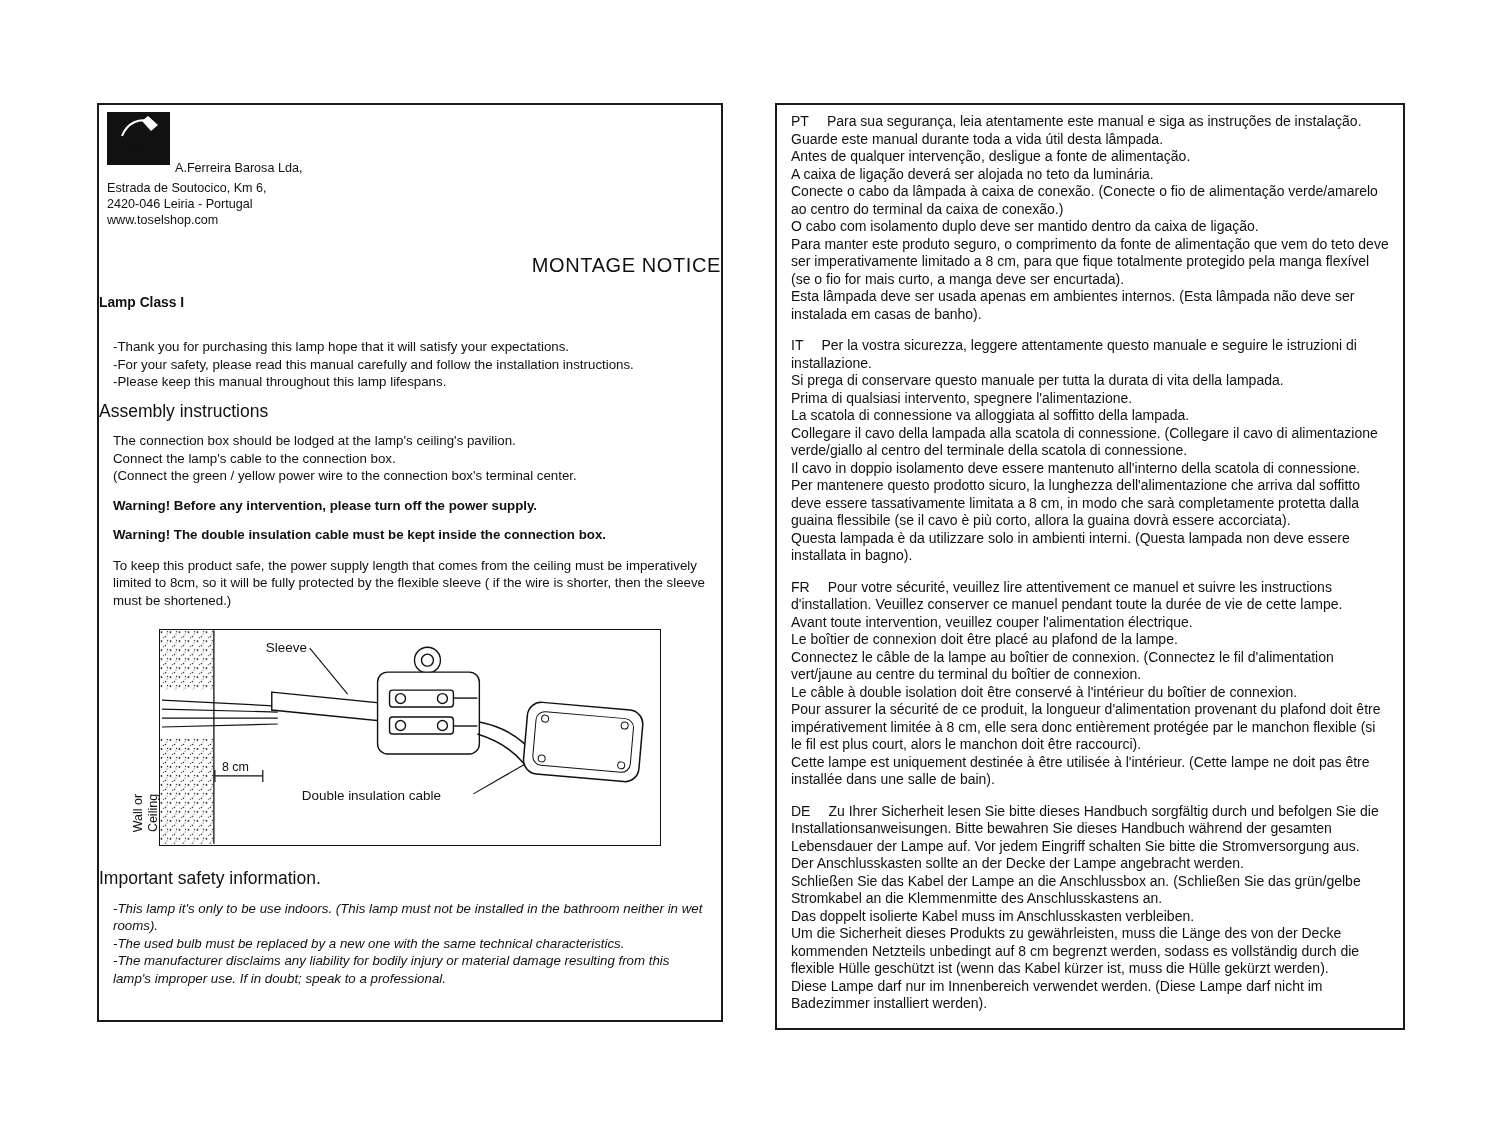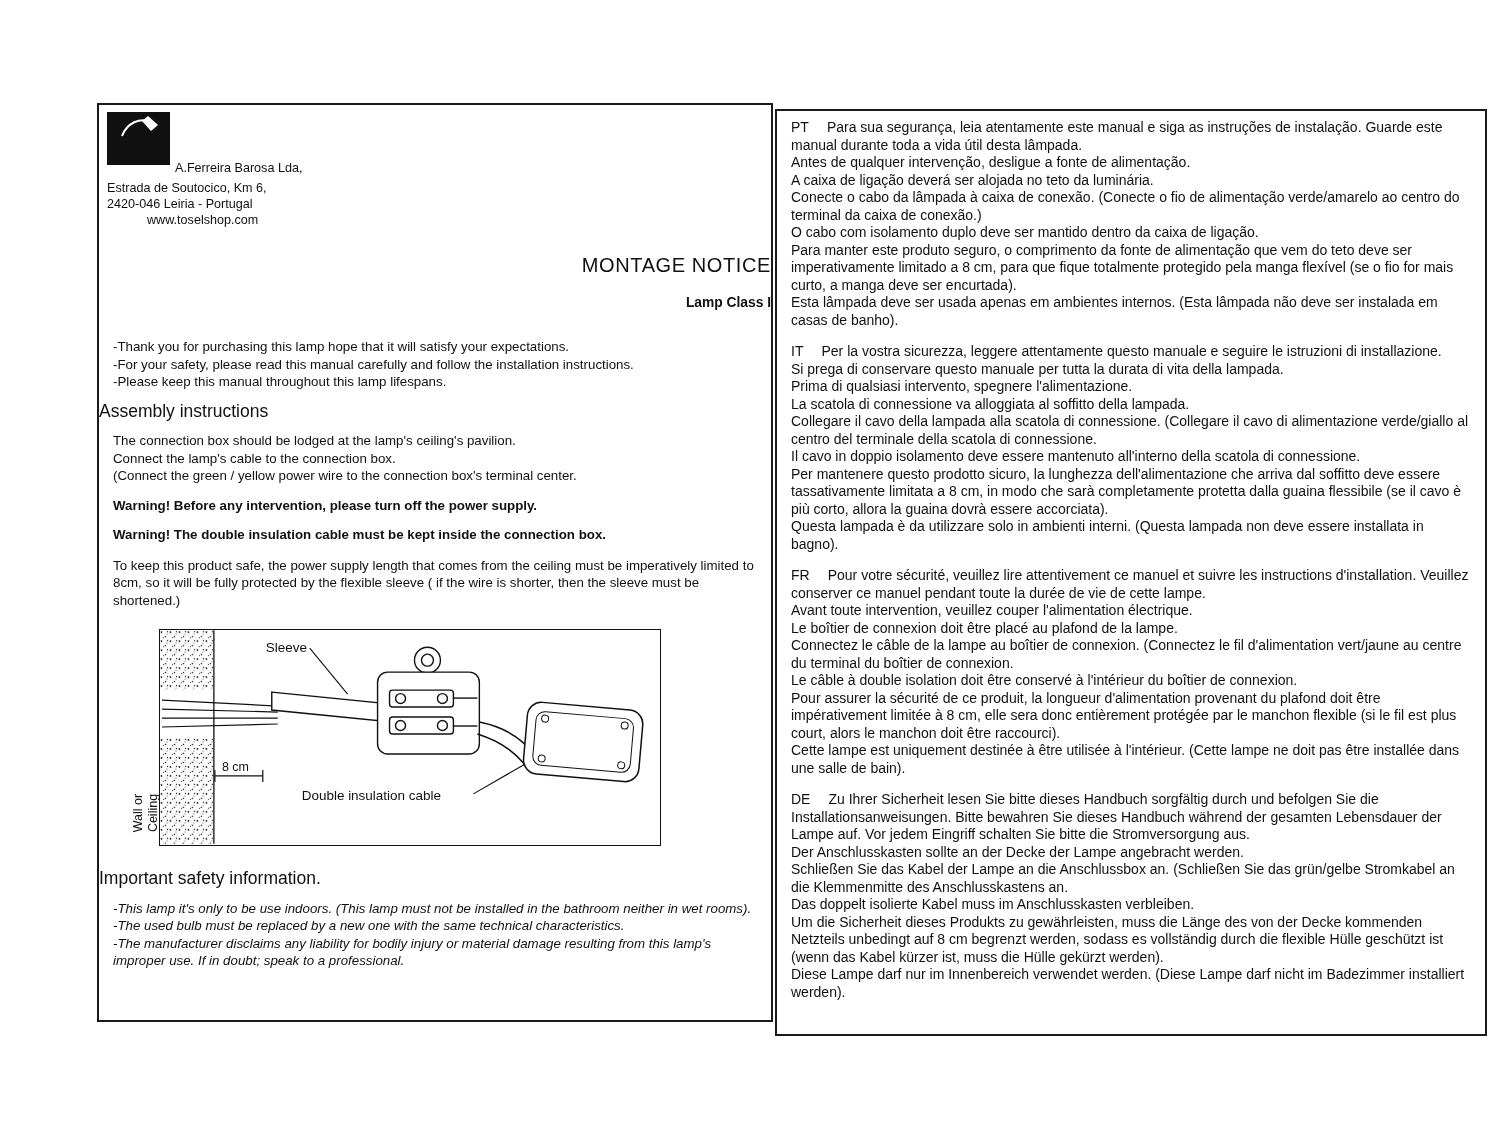--- a/index.html
+++ b/index.html
@@ -4,35 +4,35 @@
 <style>
   * { margin:0; padding:0; box-sizing:border-box; }
   html,body { background:#ffffff; }
   body {
     width:1500px; height:1125px; position:relative;
     font-family:"Liberation Sans","DejaVu Sans",sans-serif;
     color:#111;
   }
   .page { position:absolute; inset:0; background:#fff; }
   .panel { position:absolute; background:#fff; border:2px solid #1a1a1a; overflow:hidden; }
-  .panel-left  { left:97px;  top:103px; width:676px; height:919px; }
-  .panel-right { left:775px; top:109px; width:712px; height:927px; padding:8px 14px 0 14px; }
+  .panel-left  { left:97px;  top:103px; width:626px; height:919px; }
+  .panel-right { left:775px; top:103px; width:630px; height:927px; padding:8px 14px 0 14px; }
 
   
   .lp { font-size:13.3px; line-height:17.5px; }
   .lp-header { position:relative; height:126px; }
   .logo { position:absolute; left:8px; top:7px; width:63px; height:53px; }
   .addr { position:absolute; font-size:12.6px; line-height:15px; }
   .addr-name { left:76px; top:56px; }
   .addr-street { left:8px; top:76px; }
   .addr-city { left:8px; top:92px; }
-  .addr-web { left:8px; top:108px;margin-left:40px; }
+  .addr-web { left:8px; top:108px; }
 
   .doc-title { text-align:right; font-size:20px; font-weight:400; letter-spacing:0.6px; margin-top:26px; }
-  .doc-subtitle { text-align:right; font-size:13.8px; font-weight:700; margin-top:19px; }
+  .doc-subtitle { text-align:left; font-size:13.8px; font-weight:700; margin-top:19px; }
   .block { margin:0 14px; white-space:pre-line; }
   .intro { margin-top:27px; }
   .section-h { text-align:left; font-size:17.5px; font-weight:400; margin-top:12px; }
   .warning { font-weight:700; margin-top:12px; }
   .para1 { margin-top:12px; }
   .warning2 { margin-top:12px; }
   .para2 { margin-top:13px; }
 
   .figure-row { margin-top:20px; margin-left:60px; width:502px; position:relative; }
   .figure-box { width:502px; height:217px; border:1.5px solid #111; background:#fff; }

